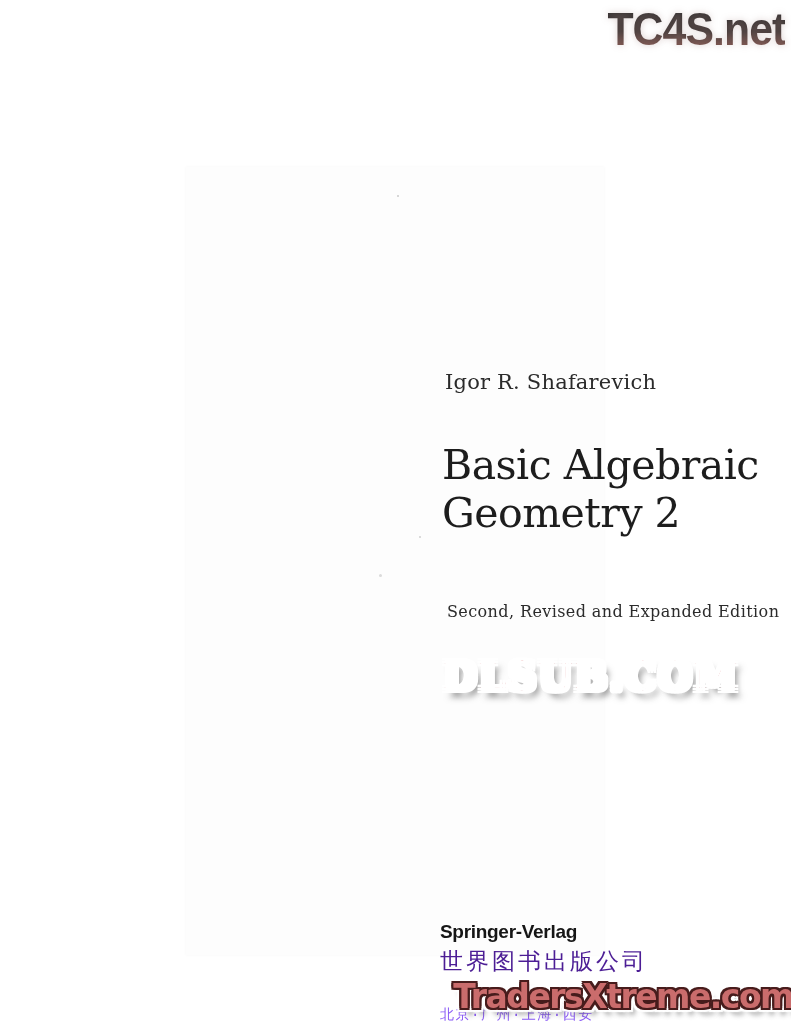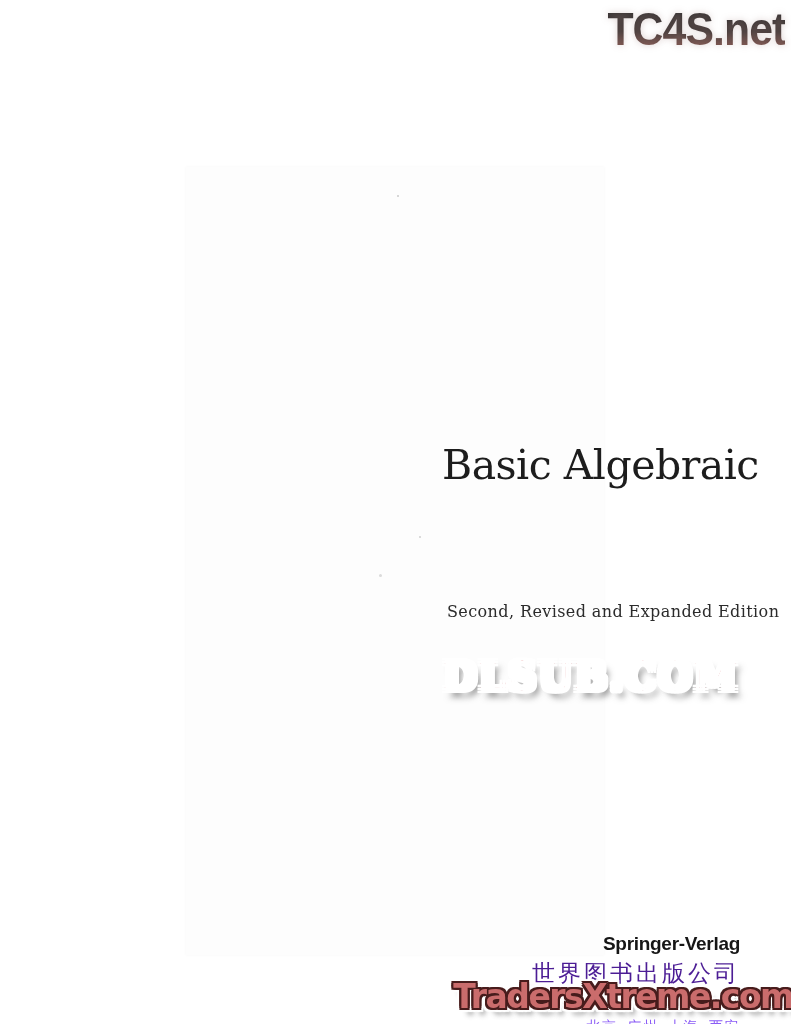--- a/index.html
+++ b/index.html
@@ -55,23 +55,22 @@
     letter-spacing: 0.4px;
     white-space: nowrap;
     margin-top: 27px;
   }
 
   
   .pub-line {
     position: absolute;
     left: 254px;
     width: 300px;
-    text-align: right;
+    text-align: left;
     white-space: nowrap;
-    margin-top: 12px;
   }
   .springer {
     top: 754px;
     font-family: "Liberation Sans", sans-serif;
     font-weight: 700;
     font-size: 19px;
     letter-spacing: -0.3px;
     color: #161616;
   }
   .publisher-cn {
@@ -159,23 +158,25 @@
   .speck-2 { left: 233px; top: 369px; width: 2px; height: 2px; opacity: 0.45; }
   .speck-3 { left: 193px; top: 407px; width: 3px; height: 3px; opacity: 0.35; }
 </style>
 </head>
 <body>
 
 <div class="wm-tc4s">TC4S.net</div>
 
 <div class="page">
 
+  <div class="author">Igor R. Shafarevich</div>
 
   <div class="book-title">
     <div>Basic Algebraic</div>
+    <div>Geometry 2</div>
   </div>
 
   <div class="edition">Second, Revised and Expanded Edition</div>
 
   <div class="wm-dlsub">DLSUB.COM</div>
 
   <div class="pub-line springer">Springer-Verlag</div>
 
   <div class="pub-line publisher-cn">世界图书出版公司</div>
 

